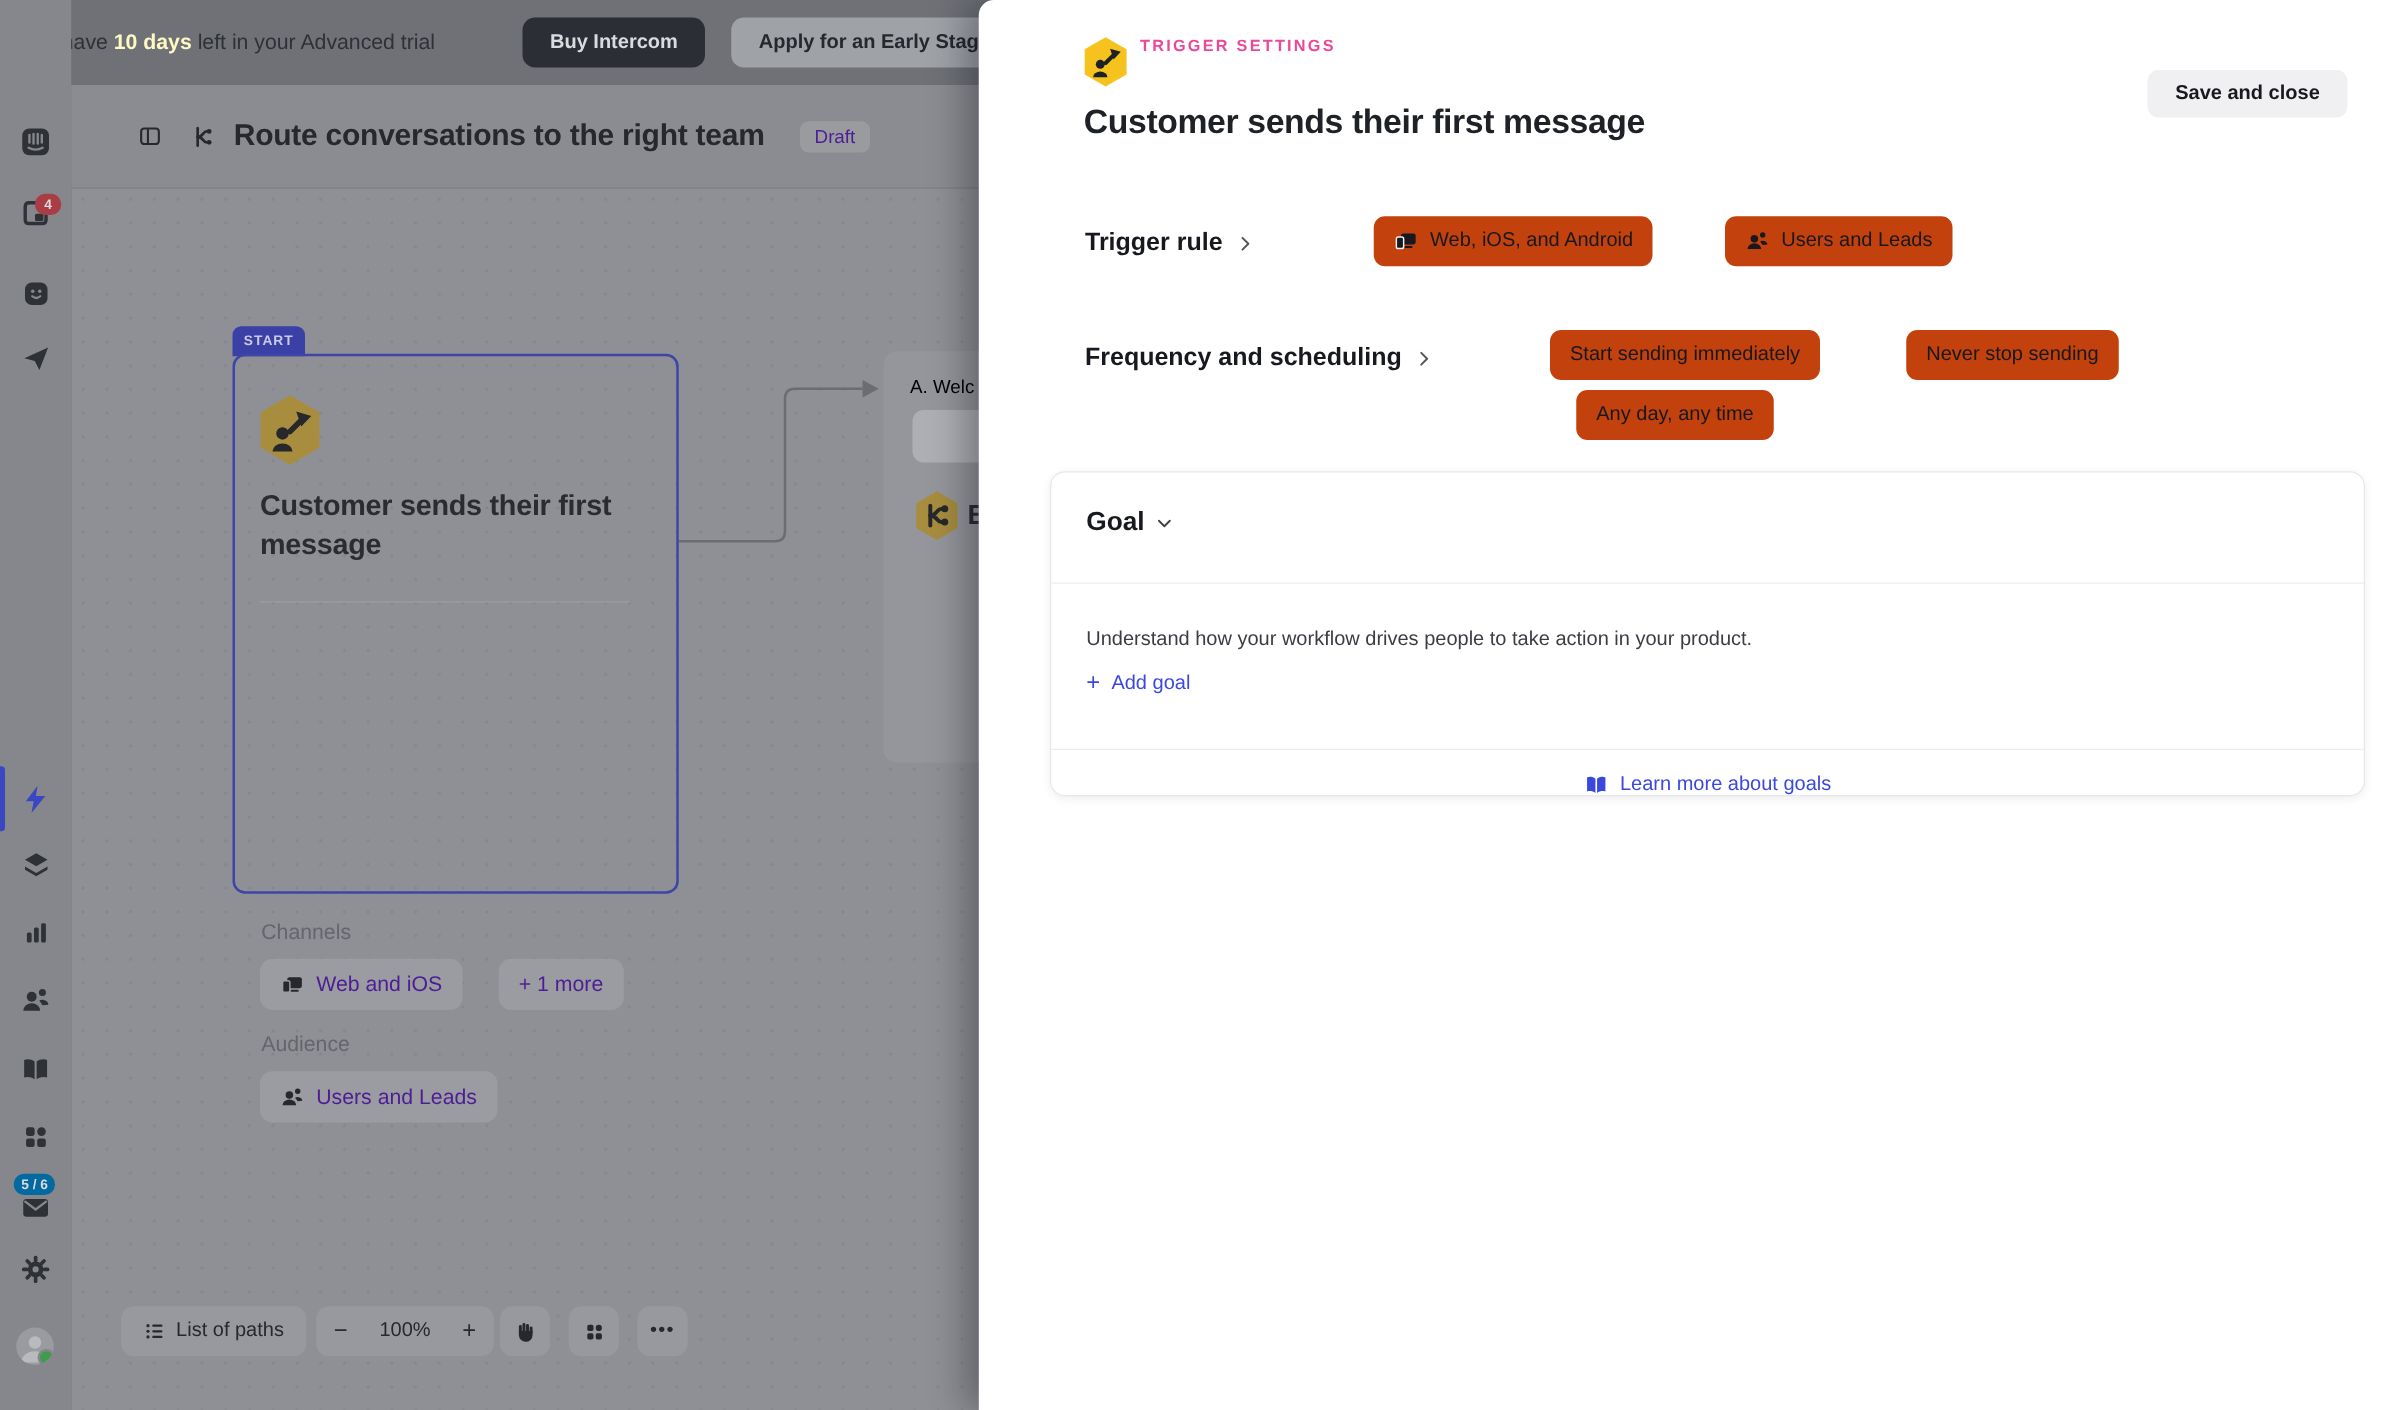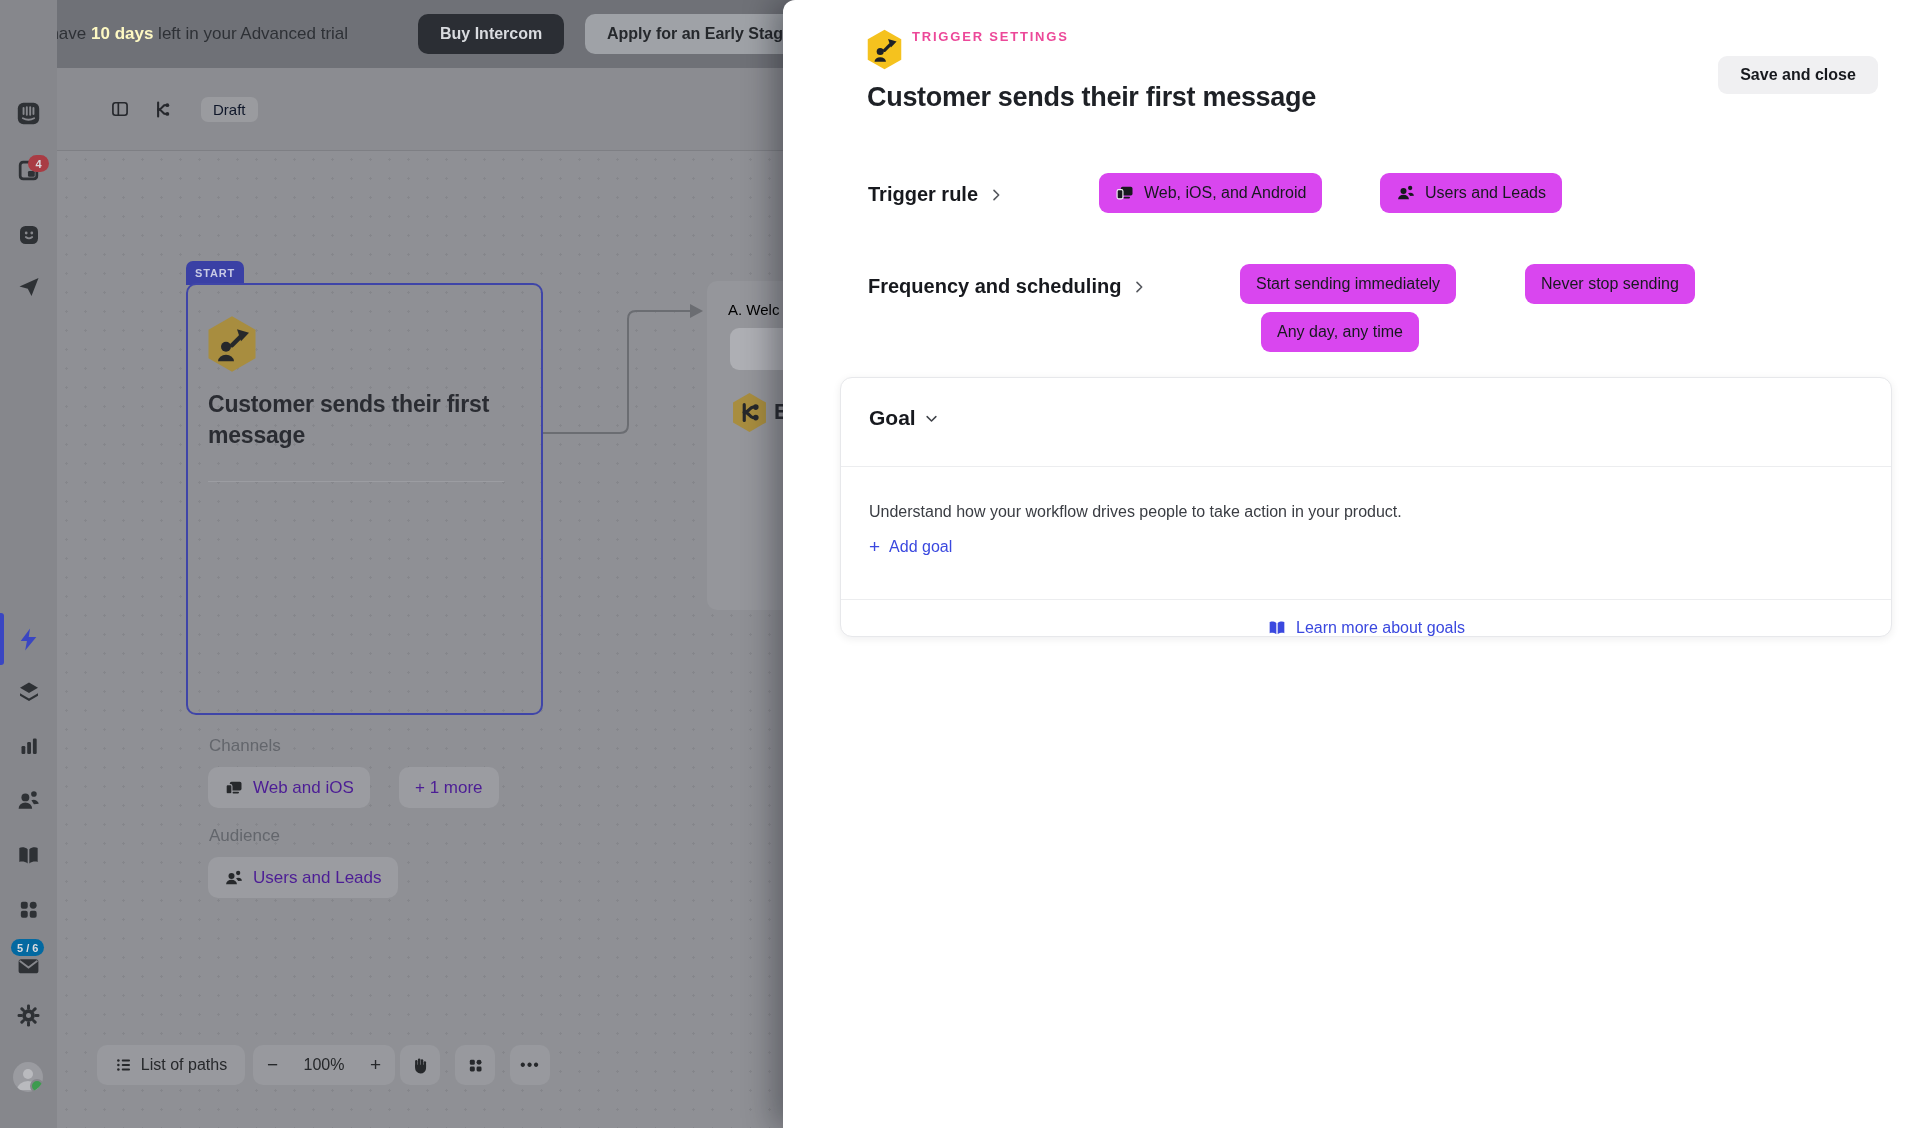--- a/index.html
+++ b/index.html
@@ -31,21 +31,21 @@
           background:#3E9B4F;border:2px solid #86878C;}
   .canvas{position:absolute;left:57px;top:68px;width:726px;height:1060px;background:#8F9095;overflow:hidden;z-index:1;}
   .canvas-dots{position:absolute;left:0;top:82px;right:0;bottom:0;
       background-image:radial-gradient(#85868B 1.2px,transparent 1.3px);background-size:19px 19px;}
   .canvas-header{position:absolute;left:0;top:0;width:100%;height:82px;background:#8B8C91;
       border-bottom:1px solid rgba(50,52,60,0.14);display:flex;align-items:center;}
   .canvas-header .hicon{margin-left:53px;display:flex;align-items:center;}
   .canvas-header .hicon2{margin-left:22px;display:flex;align-items:center;}
   .flow-title{margin-left:14px;font-size:24px;font-weight:bold;color:#26282D;letter-spacing:-0.2px;}
   .draft-badge{margin-left:28px;background:#9A9B9F;border-radius:7px;padding:4px 12px;
-      font-size:15px;color:#0f172a;}
+      font-size:15px;color:#4c1d95;}
   
   .start-tab{position:absolute;left:129px;top:193px;width:58px;height:24px;background:#3A40A5;
       border-radius:7px 7px 0 0;color:#C8CAE5;font-size:11px;font-weight:bold;letter-spacing:0.8px;
       display:flex;align-items:center;justify-content:center;}
   .start-node{position:absolute;left:129px;top:215px;width:357px;height:432px;border:2px solid #3F45A8;
       border-radius:10px;box-sizing:border-box;}
   .node-hex{position:absolute;left:19px;top:30px;}
   .node-title{position:absolute;left:20px;top:104px;width:305px;font-size:23px;line-height:31px;
       font-weight:bold;color:#2A2C32;letter-spacing:-0.2px;}
   .node-div{position:absolute;left:20px;top:196px;width:296px;height:1px;background:#9C9DA2;}
@@ -63,21 +63,21 @@
       display:flex;align-items:center;justify-content:center;color:#26282B;font-size:16px;box-sizing:border-box;}
   
   .panel{position:absolute;left:783px;top:0;width:1137px;height:1128px;background:#FFFFFF;
       border-radius:12px 0 0 0;box-shadow:-10px 0 30px rgba(10,12,20,0.35);z-index:10;}
   .kicker{position:absolute;left:129px;top:29px;font-size:13px;font-weight:bold;letter-spacing:1.8px;color:#ec4899;}
   .panel-hex{position:absolute;left:83px;top:29px;}
   .panel-title{position:absolute;left:84px;top:82px;font-size:27px;font-weight:bold;color:#1E2126;letter-spacing:-0.3px;}
   .save-btn{position:absolute;left:935px;top:56px;width:160px;height:38px;background:#F0F0F2;border-radius:9px;
       display:flex;align-items:center;justify-content:center;font-size:16px;font-weight:bold;color:#17191E;border:none;}
   .section-label{position:absolute;display:flex;align-items:center;gap:10px;font-size:20px;font-weight:bold;color:#17191E;}
-  .pill{position:absolute;height:40px;background:#d946ef;border-radius:9px;display:flex;align-items:center;
+  .pill{position:absolute;height:40px;background:#c2410c;border-radius:9px;display:flex;align-items:center;
       padding:0 16px;font-size:16px;color:#17191E;white-space:nowrap;box-sizing:border-box;}
   .pill svg{margin-right:9px;}
   .goal-card{position:absolute;left:57px;top:377px;width:1052px;height:260px;background:#fff;
       border:1px solid #E7E8EB;border-radius:12px;box-shadow:0 2px 8px rgba(16,18,30,0.07);box-sizing:border-box;}
   .goal-head{position:absolute;left:28px;top:28px;display:flex;align-items:center;gap:8px;
       font-size:21px;font-weight:bold;color:#17191E;}
   .goal-div{position:absolute;left:0;width:100%;height:1px;background:#ECEDEF;}
   .goal-desc{position:absolute;left:28px;top:125px;font-size:16px;color:#3A3D43;}
   .add-goal{position:absolute;left:28px;top:160px;display:flex;align-items:center;gap:9px;
       font-size:16px;color:#3A48DF;cursor:pointer;}
@@ -110,20 +110,21 @@
       </span>
       <span class="hicon2">
         <svg width="21" height="21" viewBox="0 0 24 24" fill="none" stroke="#26282D" stroke-width="2.4" stroke-linecap="round">
             <path d="M7 4 V20"></path>
             <path d="M7 12 C12 12 12 7 15 7"></path>
             <path d="M7 12 C12 12 12 17 15 17"></path>
             <circle cx="17.5" cy="7" r="2.2" fill="#26282D" stroke="none"></circle>
             <circle cx="17.5" cy="17" r="2.2" fill="#26282D" stroke="none"></circle>
           </svg>
       </span>
+      <span class="flow-title">Route conversations to the right team</span>
       <span class="draft-badge">Draft</span>
     </div>
 
     <svg style="position:absolute;left:0;top:0;pointer-events:none;" width="726" height="1060">
       <path d="M486 365 H563 Q571 365 571 357 V251 Q571 243 579 243 H633" fill="none" stroke="#6B6D72" stroke-width="2"></path>
       <polygon points="633,236 646,243 633,250" fill="#6B6D72"></polygon>
       <path d="M686 377 V401 Q686 409 694 409 H721" fill="none" stroke="#6B6D72" stroke-width="2"></path>
       <path d="M686 409 V498 Q686 506 694 506 H721" fill="none" stroke="#6B6D72" stroke-width="2"></path>
     </svg>
 

